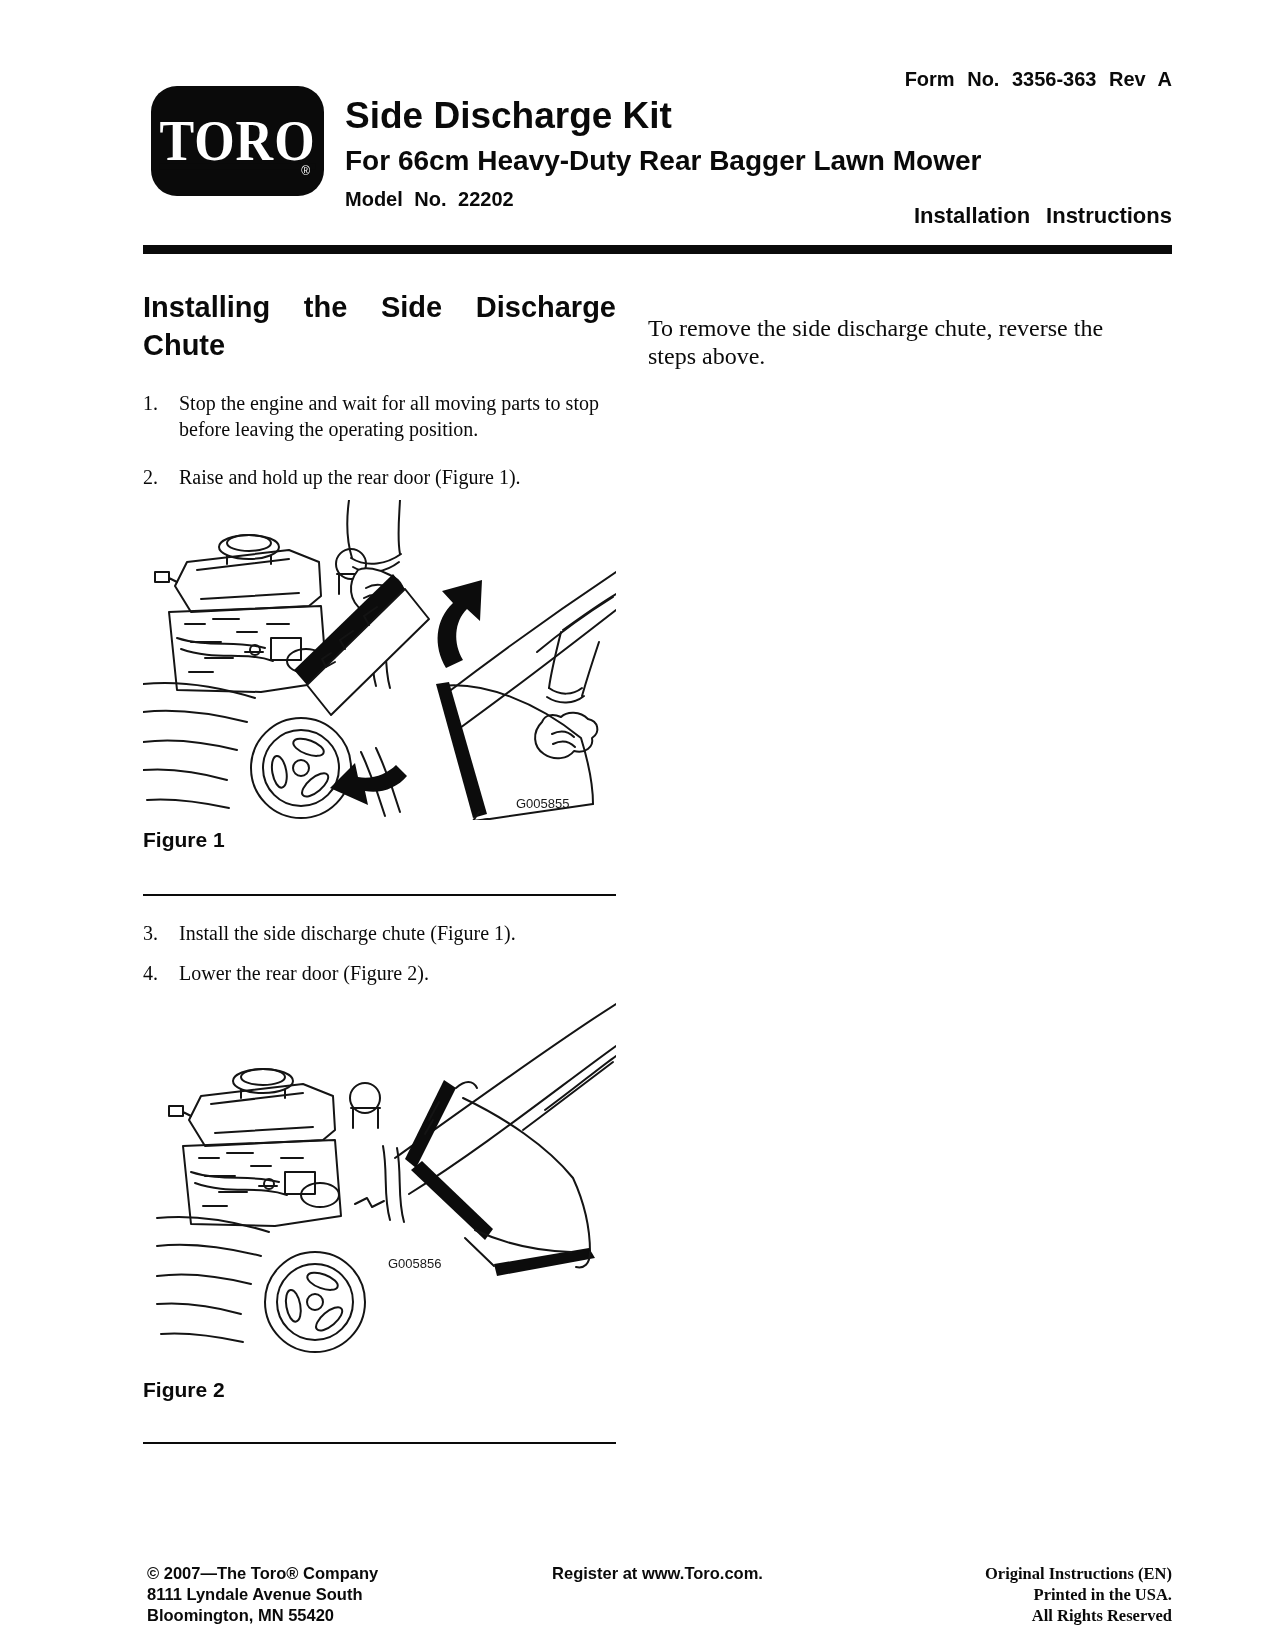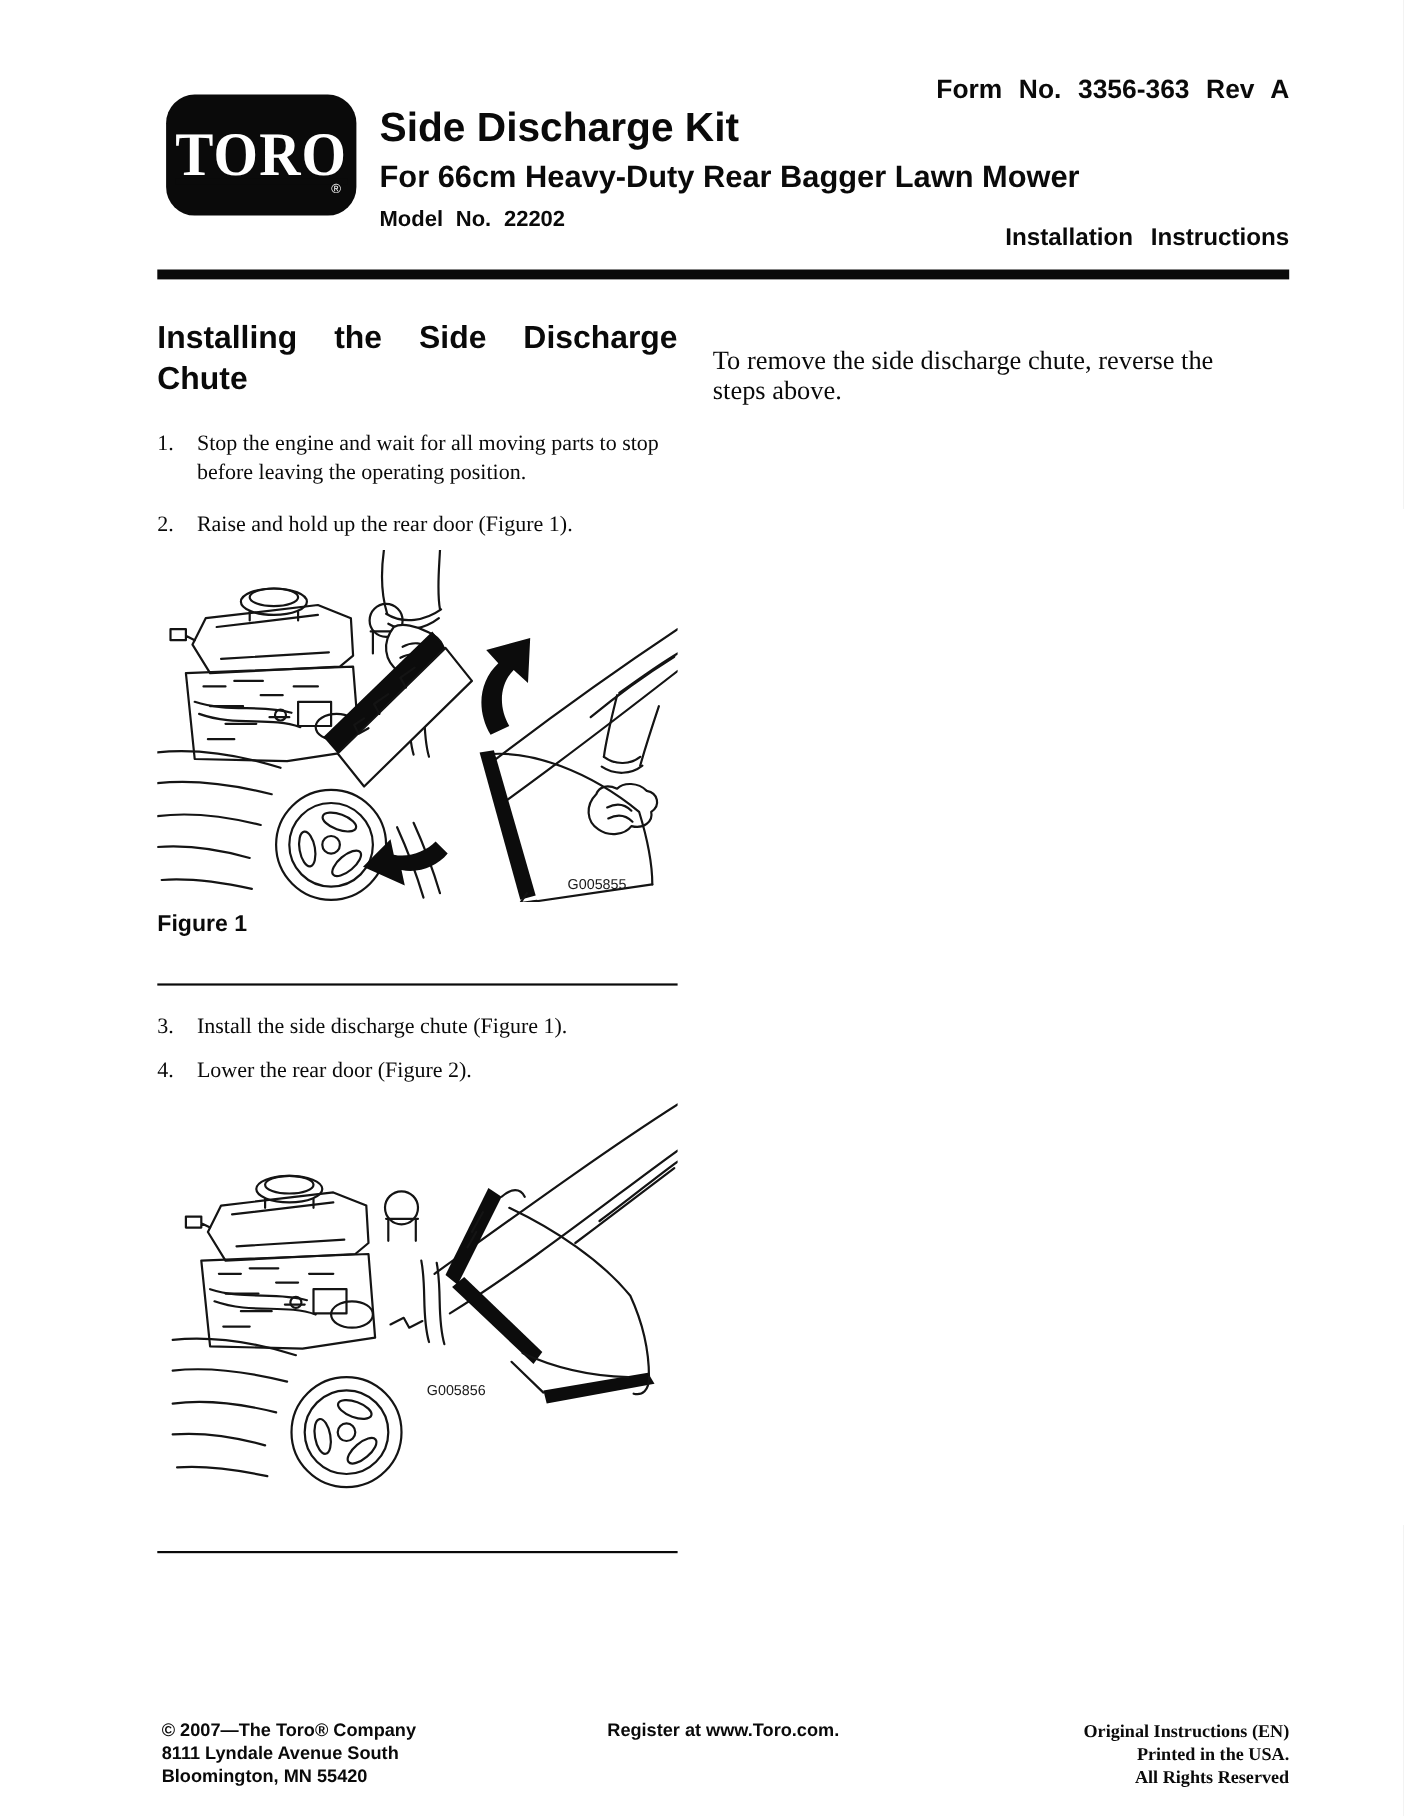--- a/index.html
+++ b/index.html
@@ -7,21 +7,21 @@
     position:relative;
     width:1276px;height:1651px;
     background:#ffffff;
     font-family:"Liberation Sans",sans-serif;
     color:#0a0a0a;
     overflow:hidden;
   }
   
   .form-no{
     position:absolute;top:68px;right:104px;
-    font-size:24px;font-weight:bold;word-spacing:0.35em;
+    font-size:20px;font-weight:bold;word-spacing:0.35em;
   }
   .logo{
     position:absolute;left:151px;top:86px;width:173px;height:110px;
     background:#0a0a0a;border-radius:26px;
     display:flex;align-items:center;justify-content:center;text-decoration:underline;
   }
   .logo-text{
     color:#fff;font-family:"Liberation Serif",serif;font-weight:bold;
     font-size:52px;letter-spacing:1px;transform:scaleY(1.08);
     position:relative;
@@ -231,20 +231,21 @@
         </g>
         <g>
           <path class="ln" d="M320,100 C362,120 404,148 430,180 C442,206 447,232 447,254"></path>
           <path class="fl" d="M446,250 L452,260 L354,278 L351,266 Z"></path>
           <path class="ln" d="M351,268 L322,240"></path>
           <path class="ln" d="M332,232 C362,246 396,253 428,254"></path>
           <path class="ln" d="M447,254 C447,266 441,271 433,269"></path>
         </g>
         <text class="gc" x="245" y="270">G005856</text>
       </svg>
+      <figcaption class="fig-caption">Figure 2</figcaption>
     </figure>
 
     <hr class="divider div-2">
   </div>
 
   <div class="col col-right">
     <p class="body-text">To remove the side discharge chute, reverse the steps above.</p>
   </div>
 
   <div class="footer">

